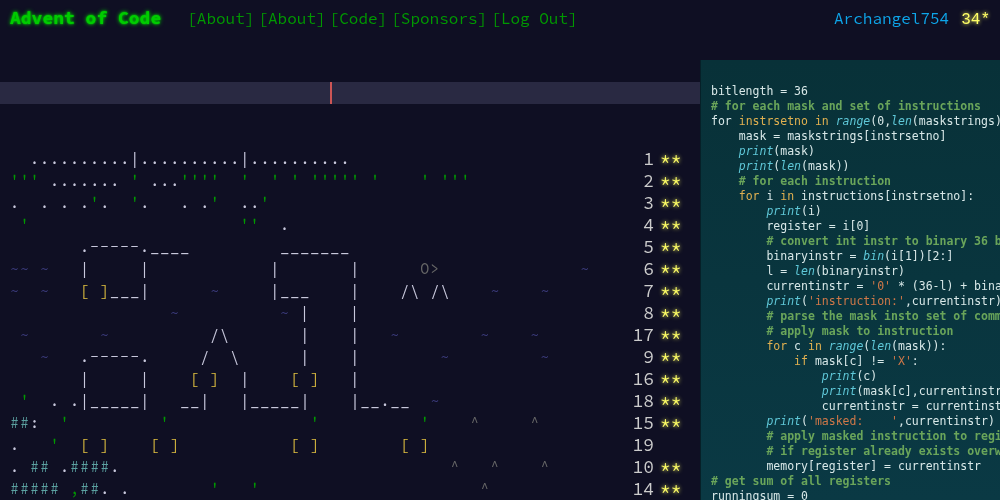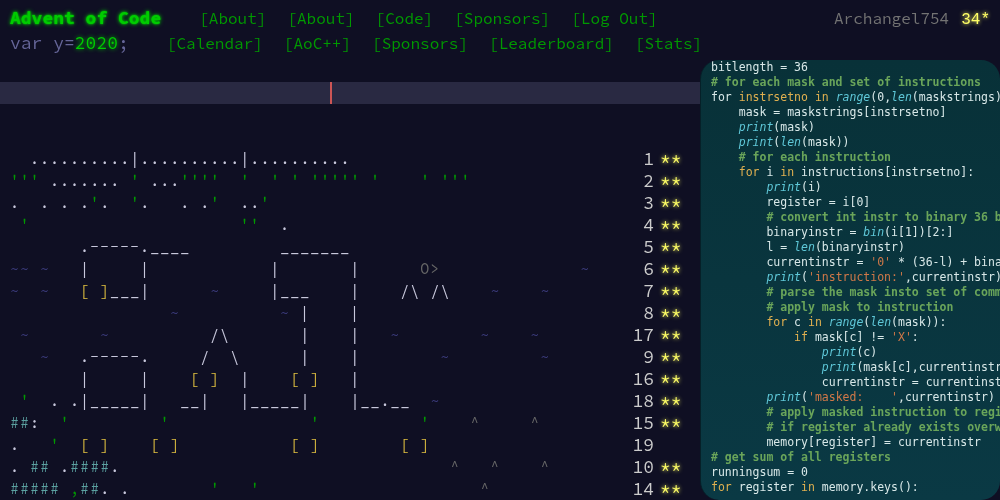--- a/index.html
+++ b/index.html
@@ -8,27 +8,27 @@
     font-family: "Source Code Pro", "Consolas", monospace;
     font-size: 16px;
     color: #cccccc;
     overflow: hidden;
     width: 1000px;
     height: 500px;
     position: relative;
   }
   .header { padding: 6px 10px 2px 10px; white-space: nowrap; }
   .header-row { display: flex; align-items: baseline; gap: 6px; }
-  .logo { color: #00cc00; font-weight: bold; font-size: 18px; text-shadow: 0 0 4px #00cc00, 0 0 2px #00cc00; margin-right: 32px; }
+  .logo { color: #00cc00; font-weight: bold; font-size: 18px; text-shadow: 0 0 4px #00cc00, 0 0 2px #00cc00; margin-right: 20px; }
   .year-var { color: #666699; font-weight: normal; text-shadow: none; }
   .year-var .kw { color: #666699; }
   .year-var .yr { color: #00cc00; text-shadow: 0 0 4px #00cc00; }
-  .nav { display: flex; gap: 21px; }
+  .nav { display: flex; gap: 4px; }
   .nav a { color: #009900; text-decoration: none; cursor: pointer; }
-  .user { margin-left: auto; color: #737373; }
+  .user { margin-left: auto; color: #0ea5e9; }
   .stars { color: #ffff66; text-shadow: 0 0 4px #ffff66; margin-left: 6px; font-family: Liberation Mono, monospace; }
   .row2 { margin-top: 2px; }
   .row2 .logo { visibility: visible; }
 
   .main { position: absolute; top: 60px; left: 0; right: 0; bottom: 0; display: flex; }
   .calendar {
     flex: 0 0 700px;
     position: relative;
     font-size: 15px;
     line-height: 22px;
@@ -49,27 +49,26 @@
   .art .d { color: #666666; }
   .art .hash { color: #5ba0a0; }
   .art .tilde { color: #3a3a7a; }
 
   .code-panel {
     flex: 1;
     background: #0a3540;
     background: linear-gradient(180deg, #083138 0%, #0a3944 100%);
     font-size: 11.5px;
     line-height: 15px;
-    padding: 0 6px 8px 10px;
+    padding: 24px 6px 8px 10px;
     color: #d8e8e8;
     overflow: hidden;
     white-space: pre;
     font-family: "Consolas", monospace;
     border-left: 1px solid #062028;
-    border-radius: 19px;
   }
   .code-panel .cm { color: #6aa55a; font-weight: bold; }
   .code-panel .kw { color: #e0b050; }
   .code-panel .fn { color: #5fc8d8; font-style: italic; }
   .code-panel .st { color: #d07848; }
   .code-panel .nm { color: #d8e8e8; }
 </style>
 </head>
 <body>
 
@@ -79,32 +78,20 @@
     <div class="nav" id="nav1">
         <a>[About]</a>  
         <a>[About]</a>  
         <a>[Code]</a>  
         <a>[Sponsors]</a>  
         <a>[Log Out]</a>  
       </div>
     <span class="user">Archangel754</span>
     <span class="stars">34*</span>
   </div>
-  <div class="header-row row2">
-    <span class="logo year-var">
-      <span class="kw">var y=</span><span class="yr">2020</span><span class="kw">;</span>
-    </span>
-    <div class="nav" id="nav2">
-        <a>[Calendar]</a>  
-        <a>[AoC++]</a>  
-        <a>[Sponsors]</a>  
-        <a>[Leaderboard]</a>  
-        <a>[Stats]</a>  
-      </div>
-  </div>
 </div>
 
 <div class="main">
   <div class="calendar" id="calendar">
     <div class="highlight-bar"></div>
     <div class="highlight-marker"></div>
   <div class="cal-line"><span class="cal-art art"></span><span class="cal-day"></span><span class="cal-stars"></span></div><div class="cal-line"><span class="cal-art art">  <span class="w">.</span><span class="w">.</span><span class="w">.</span><span class="w">.</span><span class="w">.</span><span class="w">.</span><span class="w">.</span><span class="w">.</span><span class="w">.</span><span class="w">.</span><span class="w">|</span><span class="w">.</span><span class="w">.</span><span class="w">.</span><span class="w">.</span><span class="w">.</span><span class="w">.</span><span class="w">.</span><span class="w">.</span><span class="w">.</span><span class="w">.</span><span class="w">|</span><span class="w">.</span><span class="w">.</span><span class="w">.</span><span class="w">.</span><span class="w">.</span><span class="w">.</span><span class="w">.</span><span class="w">.</span><span class="w">.</span><span class="w">.</span>                         </span><span class="cal-day">1</span><span class="cal-stars">**</span></div><div class="cal-line"><span class="cal-art art"><span class="g">'</span><span class="g">'</span><span class="g">'</span> <span class="w">.</span><span class="w">.</span><span class="w">.</span><span class="w">.</span><span class="w">.</span><span class="w">.</span><span class="w">.</span> <span class="g">'</span> <span class="w">.</span><span class="w">.</span><span class="w">.</span><span class="g">'</span><span class="g">'</span><span class="g">'</span><span class="g">'</span>  <span class="g">'</span>  <span class="g">'</span> <span class="g">'</span> <span class="g">'</span><span class="g">'</span><span class="g">'</span><span class="g">'</span><span class="g">'</span> <span class="g">'</span>    <span class="g">'</span> <span class="g">'</span><span class="g">'</span><span class="g">'</span>             </span><span class="cal-day">2</span><span class="cal-stars">**</span></div><div class="cal-line"><span class="cal-art art"><span class="w">.</span>  <span class="w">.</span> <span class="w">.</span> <span class="w">.</span><span class="g">'</span><span class="w">.</span>  <span class="g">'</span><span class="w">.</span>   <span class="w">.</span> <span class="w">.</span><span class="g">'</span>  <span class="w">.</span><span class="w">.</span><span class="g">'</span>                                 </span><span class="cal-day">3</span><span class="cal-stars">**</span></div><div class="cal-line"><span class="cal-art art"> <span class="g">'</span>                     <span class="g">'</span><span class="g">'</span>  <span class="w">.</span>                               </span><span class="cal-day">4</span><span class="cal-stars">**</span></div><div class="cal-line"><span class="cal-art art">       <span class="w">.</span><span class="w">-</span><span class="w">-</span><span class="w">-</span><span class="w">-</span><span class="w">-</span><span class="w">.</span><span class="w">_</span><span class="w">_</span><span class="w">_</span><span class="w">_</span>         <span class="w">_</span><span class="w">_</span><span class="w">_</span><span class="w">_</span><span class="w">_</span><span class="w">_</span><span class="w">_</span>                         </span><span class="cal-day">5</span><span class="cal-stars">**</span></div><div class="cal-line"><span class="cal-art art"><span class="tilde">~</span><span class="tilde">~</span> <span class="tilde">~</span>   <span class="w">|</span>     <span class="w">|</span>            <span class="w">|</span>       <span class="w">|</span>      <span class="d">O</span><span class="d">&gt;</span>              <span class="tilde">~</span> </span><span class="cal-day">6</span><span class="cal-stars">**</span></div><div class="cal-line"><span class="cal-art art"><span class="tilde">~</span>  <span class="tilde">~</span>   <span class="y">[</span> <span class="y">]</span><span class="w">_</span><span class="w">_</span><span class="w">_</span><span class="w">|</span>      <span class="tilde">~</span>     <span class="w">|</span><span class="w">_</span><span class="w">_</span><span class="w">_</span>    <span class="w">|</span>    <span class="w">/</span><span class="w">\</span> <span class="w">/</span><span class="w">\</span>    <span class="tilde">~</span>    <span class="tilde">~</span>     </span><span class="cal-day">7</span><span class="cal-stars">**</span></div><div class="cal-line"><span class="cal-art art">                <span class="tilde">~</span>          <span class="tilde">~</span> <span class="w">|</span>    <span class="w">|</span>                        </span><span class="cal-day">8</span><span class="cal-stars">**</span></div><div class="cal-line"><span class="cal-art art"> <span class="tilde">~</span>       <span class="tilde">~</span>          <span class="w">/</span><span class="w">\</span>       <span class="w">|</span>    <span class="w">|</span>   <span class="tilde">~</span>        <span class="tilde">~</span>    <span class="tilde">~</span>      </span><span class="cal-day">17</span><span class="cal-stars">**</span></div><div class="cal-line"><span class="cal-art art">   <span class="tilde">~</span>   <span class="w">.</span><span class="w">-</span><span class="w">-</span><span class="w">-</span><span class="w">-</span><span class="w">-</span><span class="w">.</span>     <span class="w">/</span>  <span class="w">\</span>      <span class="w">|</span>    <span class="w">|</span>        <span class="tilde">~</span>         <span class="tilde">~</span>     </span><span class="cal-day">9</span><span class="cal-stars">**</span></div><div class="cal-line"><span class="cal-art art">       <span class="w">|</span>     <span class="w">|</span>    <span class="y">[</span> <span class="y">]</span>  <span class="w">|</span>    <span class="y">[</span> <span class="y">]</span>   <span class="w">|</span>                        </span><span class="cal-day">16</span><span class="cal-stars">**</span></div><div class="cal-line"><span class="cal-art art"> <span class="g">'</span>  <span class="w">.</span> <span class="w">.</span><span class="w">|</span><span class="w">_</span><span class="w">_</span><span class="w">_</span><span class="w">_</span><span class="w">_</span><span class="w">|</span>   <span class="w">_</span><span class="w">_</span><span class="w">|</span>   <span class="w">|</span><span class="w">_</span><span class="w">_</span><span class="w">_</span><span class="w">_</span><span class="w">_</span><span class="w">|</span>    <span class="w">|</span><span class="w">_</span><span class="w">_</span><span class="w">.</span><span class="w">_</span><span class="w">_</span>  <span class="tilde">~</span>                </span><span class="cal-day">18</span><span class="cal-stars">**</span></div><div class="cal-line"><span class="cal-art art"><span class="hash">#</span><span class="hash">#</span><span class="w">:</span>  <span class="g">'</span>         <span class="g">'</span>              <span class="g">'</span>          <span class="g">'</span>    <span class="d">^</span>     <span class="d">^</span>      </span><span class="cal-day">15</span><span class="cal-stars">**</span></div><div class="cal-line"><span class="cal-art art"><span class="w">.</span>   <span class="g">'</span>  <span class="y">[</span> <span class="y">]</span>    <span class="y">[</span> <span class="y">]</span>           <span class="y">[</span> <span class="y">]</span>        <span class="y">[</span> <span class="y">]</span>                 </span><span class="cal-day">19</span><span class="cal-stars"></span></div><div class="cal-line"><span class="cal-art art"><span class="w">.</span> <span class="hash">#</span><span class="hash">#</span> <span class="w">.</span><span class="hash">#</span><span class="hash">#</span><span class="hash">#</span><span class="hash">#</span><span class="w">.</span>                                 <span class="d">^</span>   <span class="d">^</span>    <span class="d">^</span>     </span><span class="cal-day">10</span><span class="cal-stars">**</span></div><div class="cal-line"><span class="cal-art art"><span class="hash">#</span><span class="hash">#</span><span class="hash">#</span><span class="hash">#</span><span class="hash">#</span> <span class="g">,</span><span class="hash">#</span><span class="hash">#</span><span class="w">.</span> <span class="w">.</span>        <span class="g">'</span>   <span class="g">'</span>                      <span class="d">^</span>           </span><span class="cal-day">14</span><span class="cal-stars">**</span></div></div>
   <div class="code-panel" id="codepanel"><div><span class="nm dim">bitlength = 36</span></div><div><span class="cm"># for each mask and set of instructions</span></div><div><span class="nm">for </span><span class="kw">instrsetno </span><span class="kw">in </span><span class="fn">range</span><span class="nm">(0,</span><span class="fn">len</span><span class="nm">(maskstrings)):</span></div><div>    <span class="nm">mask = maskstrings[instrsetno]</span></div><div>    <span class="fn">print</span><span class="nm">(mask)</span></div><div>    <span class="fn">print</span><span class="nm">(</span><span class="fn">len</span><span class="nm">(mask))</span></div><div>    <span class="cm"># for each instruction</span></div><div>    <span class="kw">for </span><span class="nm">i </span><span class="kw">in </span><span class="nm">instructions[instrsetno]:</span></div><div>        <span class="fn">print</span><span class="nm">(i)</span></div><div>        <span class="nm">register = i[0]</span></div><div><span class="nm"></span></div><div>        <span class="cm"># convert int instr to binary 36 bit ins</span></div><div>        <span class="nm">binaryinstr = </span><span class="fn">bin</span><span class="nm">(i[1])[2:]</span></div><div>        <span class="nm">l = </span><span class="fn">len</span><span class="nm">(binaryinstr)</span></div><div>        <span class="nm">currentinstr = </span><span class="st">'0'</span><span class="nm"> * (36-l) + binaryins</span></div><div>        <span class="fn">print</span><span class="nm">(</span><span class="st">'instruction:'</span><span class="nm">,currentinstr)</span></div><div><span class="nm"></span></div><div>        <span class="cm"># parse the mask insto set of commands</span></div><div>        <span class="cm"># apply mask to instruction</span></div><div><span class="nm"></span></div><div>        <span class="kw">for </span><span class="nm">c </span><span class="kw">in </span><span class="fn">range</span><span class="nm">(</span><span class="fn">len</span><span class="nm">(mask)):</span></div><div>            <span class="kw">if </span><span class="nm">mask[c] != </span><span class="st">'X'</span><span class="nm">:</span></div><div>                <span class="fn">print</span><span class="nm">(c)</span></div><div>                <span class="fn">print</span><span class="nm">(mask[c],currentinstr[c])</span></div><div>                <span class="nm">currentinstr = currentinstr[:c]</span></div><div>        <span class="fn">print</span><span class="nm">(</span><span class="st">'masked:    '</span><span class="nm">,currentinstr)</span></div><div>        <span class="cm"># apply masked instruction to register</span></div><div>        <span class="cm"># if register already exists overwrite it.</span></div><div>        <span class="nm">memory[register] = currentinstr</span></div><div><span class="cm"># get sum of all registers</span></div><div><span class="nm">runningsum = 0</span></div><div><span class="kw">for </span><span class="nm">register </span><span class="kw">in </span><span class="nm">memory.keys():</span></div></div>
 </div>
 

